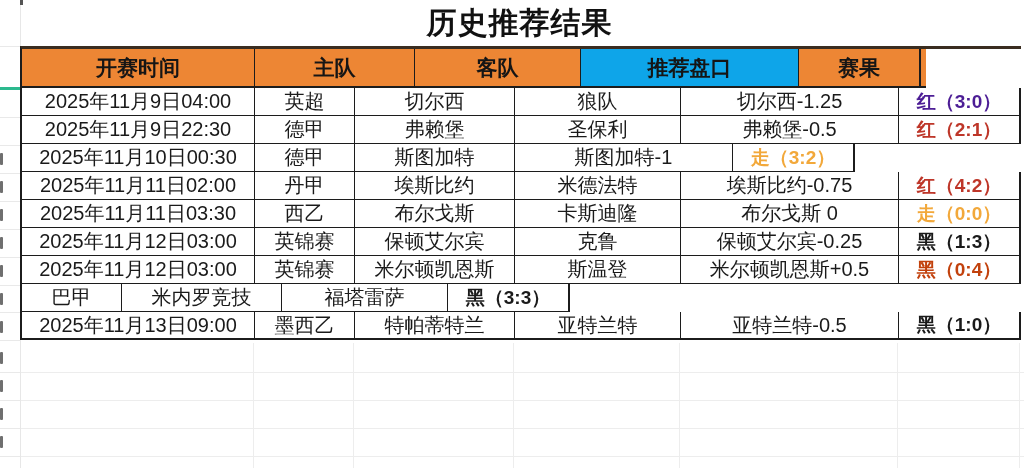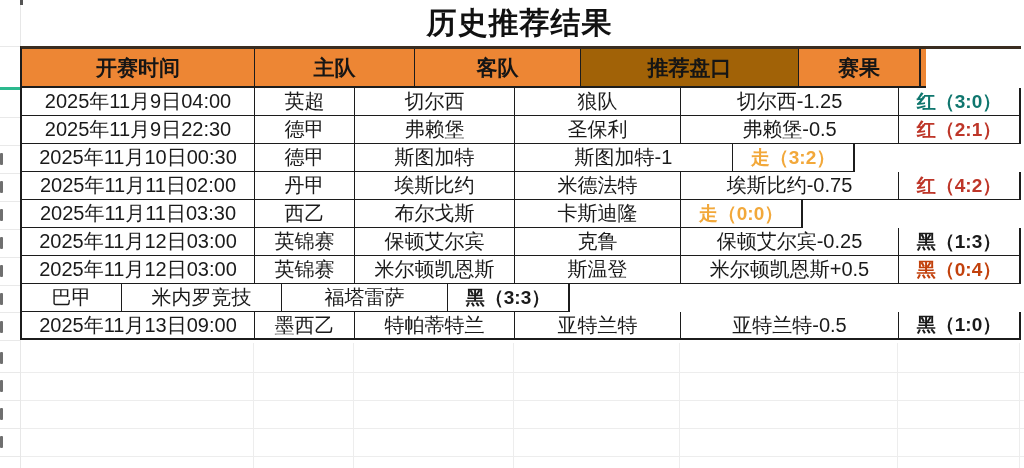--- a/index.html
+++ b/index.html
@@ -99,32 +99,32 @@
     </div>
   <div class="top-tick"></div>
 
   <div class="title">历史推荐结果</div>
 
   <div class="sheet-table">
     <div class="thead">
         <div class="th" style="width: 233px; background: rgb(237, 134, 52);">开赛时间</div>
         <div class="th" style="width: 160px; background: rgb(237, 134, 52);">主队</div>
         <div class="th" style="width: 166px; background: rgb(237, 134, 52);">客队</div>
-        <div class="th" style="width: 218px; background: #a16207; font-family: Liberation Serif, serif;">推荐盘口</div>
+        <div class="th" style="width: 218px; background: #0ea5e9; font-family: Liberation Serif, serif;">推荐盘口</div>
         <div class="th" style="width: 122px; background: rgb(237, 134, 52);">赛果</div>
         <div class="th-ext" style="background: rgb(237, 134, 52);"></div>
       </div>
     <div class="tbody">
         <div class="tr">
           <div class="td" style="width: 233px;">2025年11月9日04:00</div>
           <div class="td" style="width: 100px;">英超</div>
           <div class="td" style="width: 160px;">切尔西</div>
           <div class="td" style="width: 166px;">狼队</div>
           <div class="td" style="width: 218px;">切尔西-1.25</div>
-          <div class="td" style="width: 122px; color: #0f766e;">红（3:0）</div>
+          <div class="td" style="width: 122px; color: #4c1d95;">红（3:0）</div>
         </div>
         <div class="tr">
           <div class="td" style="width: 233px;">2025年11月9日22:30</div>
           <div class="td" style="width: 100px;">德甲</div>
           <div class="td" style="width: 160px;">弗赖堡</div>
           <div class="td" style="width: 166px;">圣保利</div>
           <div class="td" style="width: 218px;">弗赖堡-0.5</div>
           <div class="td" style="width: 122px; color: rgb(190, 54, 41);">红（2:1）</div>
         </div>
         <div class="tr">
@@ -140,20 +140,21 @@
           <div class="td" style="width: 160px;">埃斯比约</div>
           <div class="td" style="width: 166px;">米德法特</div>
           <div class="td" style="width: 218px;">埃斯比约-0.75</div>
           <div class="td" style="width: 122px; color: rgb(190, 54, 41);">红（4:2）</div>
         </div>
         <div class="tr">
           <div class="td" style="width: 233px;">2025年11月11日03:30</div>
           <div class="td" style="width: 100px;">西乙</div>
           <div class="td" style="width: 160px;">布尔戈斯</div>
           <div class="td" style="width: 166px;">卡斯迪隆</div>
+          <div class="td" style="width: 218px;">布尔戈斯 0</div>
           <div class="td" style="width: 122px; color: rgb(242, 168, 58);">走（0:0）</div>
         </div>
         <div class="tr">
           <div class="td" style="width: 233px;">2025年11月12日03:00</div>
           <div class="td" style="width: 100px;">英锦赛</div>
           <div class="td" style="width: 160px;">保顿艾尔宾</div>
           <div class="td" style="width: 166px;">克鲁</div>
           <div class="td" style="width: 218px;">保顿艾尔宾-0.25</div>
           <div class="td" style="width: 122px; color: rgb(26, 26, 26);">黑（1:3）</div>
         </div>

